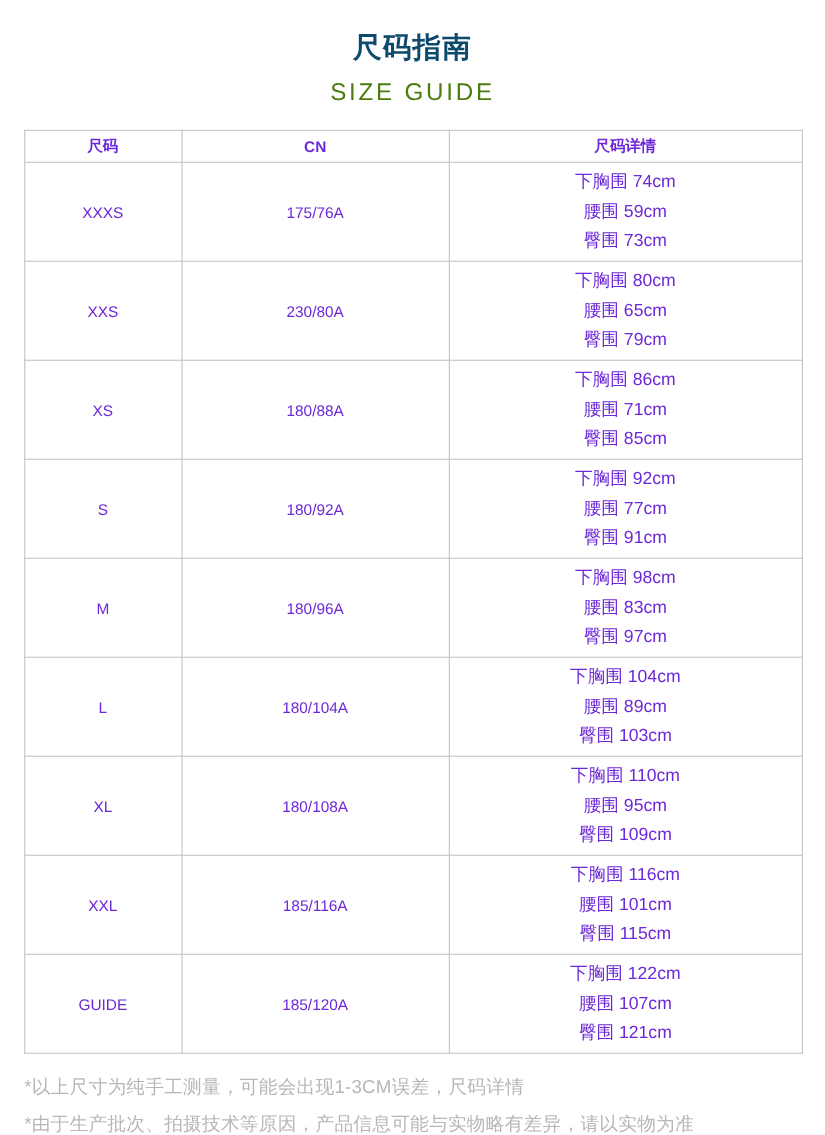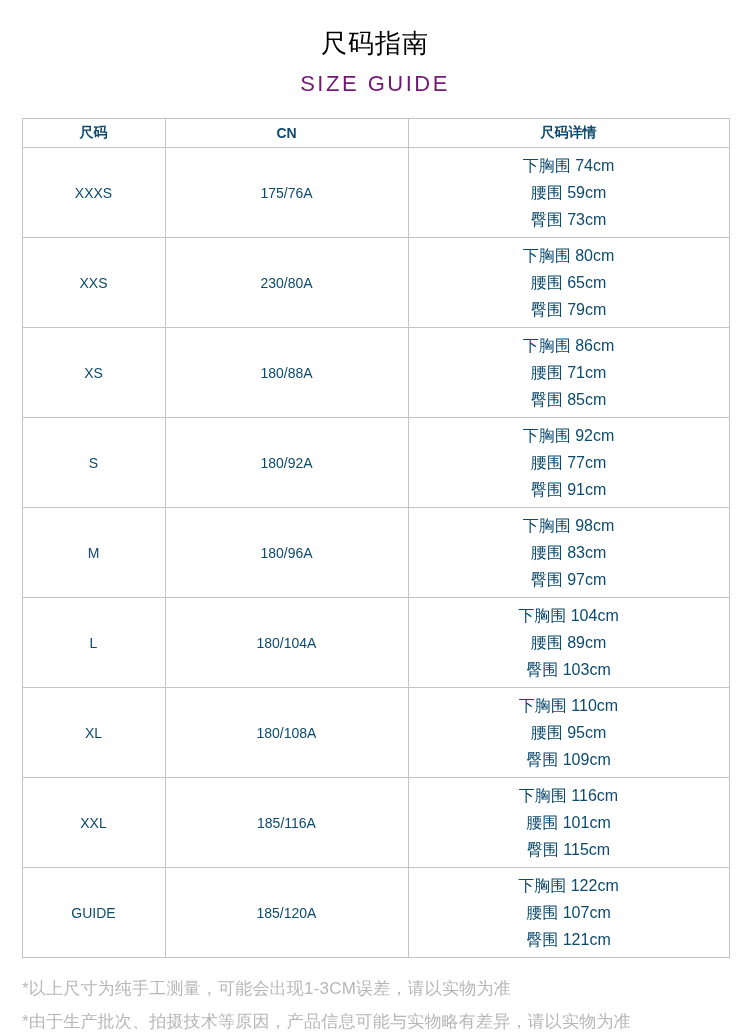--- a/index.html
+++ b/index.html
@@ -22,49 +22,49 @@
   }
 
   
   .heading {
     padding-top: 26px;
     text-align: center;
   }
   .title-cn {
     font-size: 26px;
     line-height: 34px;
-    font-weight: 400;
+    font-weight: 700;
     letter-spacing: 1px;
-    color: #000000;
+    color: #0c4a6e;
   }
   .title-en {
     font-size: 22px;
     line-height: 30px;
     font-weight: 400;
     letter-spacing: 2.5px;
-    color: #701a75;
+    color: #4d7c0f;
     margin-top: 9px;
   }
 
   
   .table-wrap {
     margin: 19px auto 0 auto;
     width: 707px;
   }
   table.size-table {
     width: 707px;
     border-collapse: collapse;
     table-layout: fixed;
   }
   table.size-table th,
   table.size-table td {
     border: 1px solid #c4c4c4;
     text-align: center;
     vertical-align: middle;
-    color: #0c4a6e;
+    color: #6d28d9;
     background: #ffffff;
   }
   table.size-table th {
     height: 28px;
     font-size: 14px;
     font-weight: bold;
     padding: 0;
   }
   table.size-table td {
     height: 81px;
@@ -231,17 +231,17 @@
               <span class="detail-line">臀围 121cm</span>
             </div>
           </td>
         </tr>
 
       </tbody>
     </table>
   </div>
 
   <div class="notes">
-    <div class="note">*以上尺寸为纯手工测量，可能会出现1-3CM误差，请以实物为准</div>
+    <div class="note">*以上尺寸为纯手工测量，可能会出现1-3CM误差，尺码详情</div>
     <div class="note">*由于生产批次、拍摄技术等原因，产品信息可能与实物略有差异，请以实物为准</div>
   </div>
 
 </div>
 
 </body></html>

